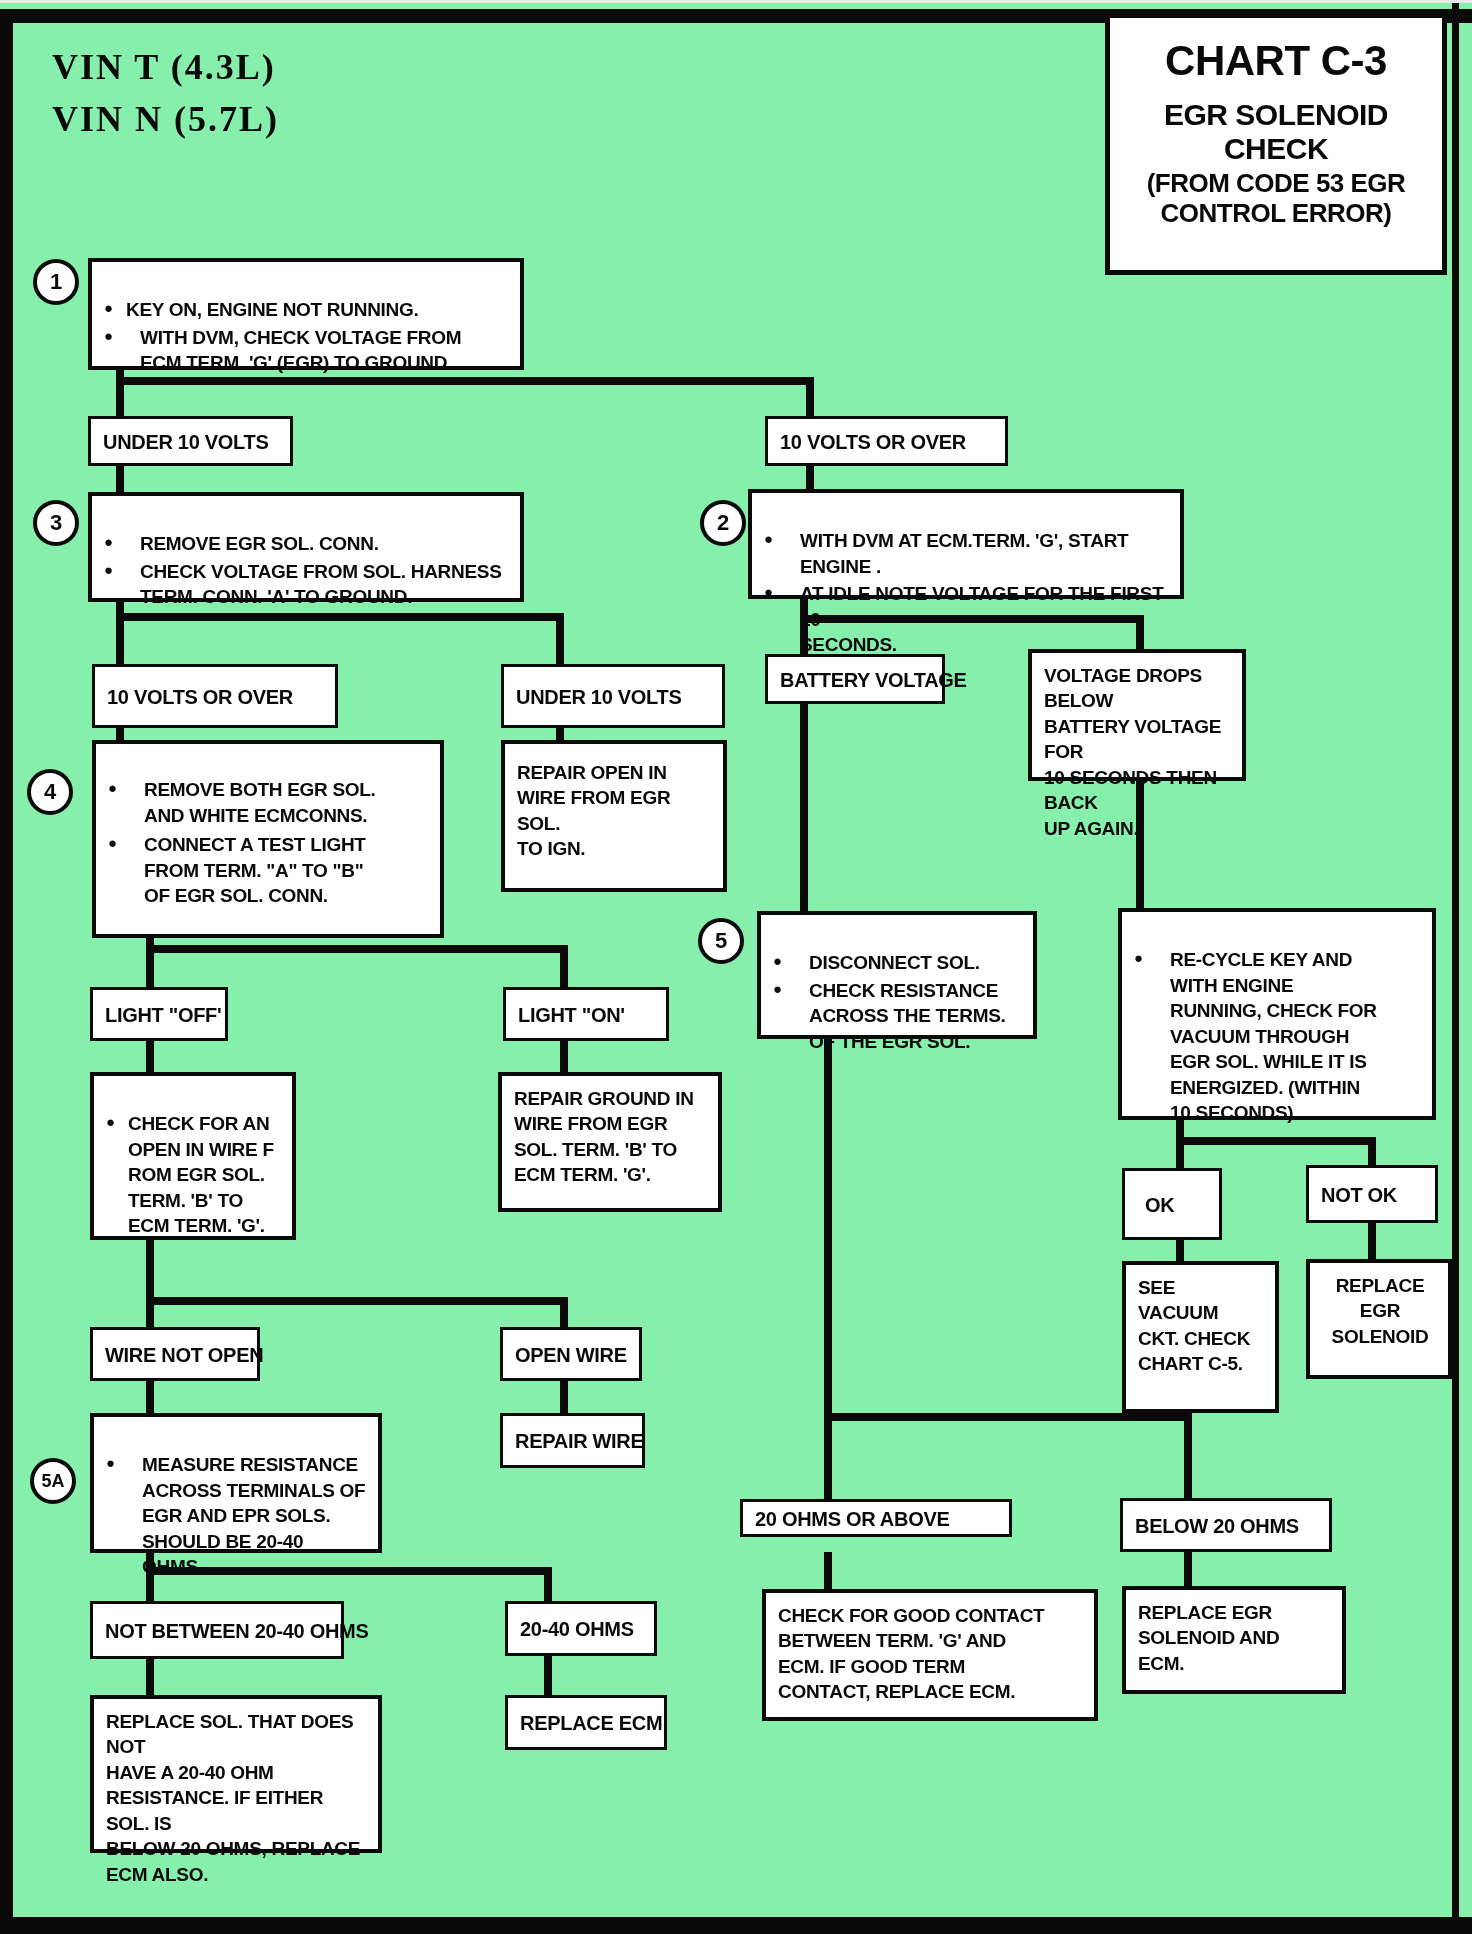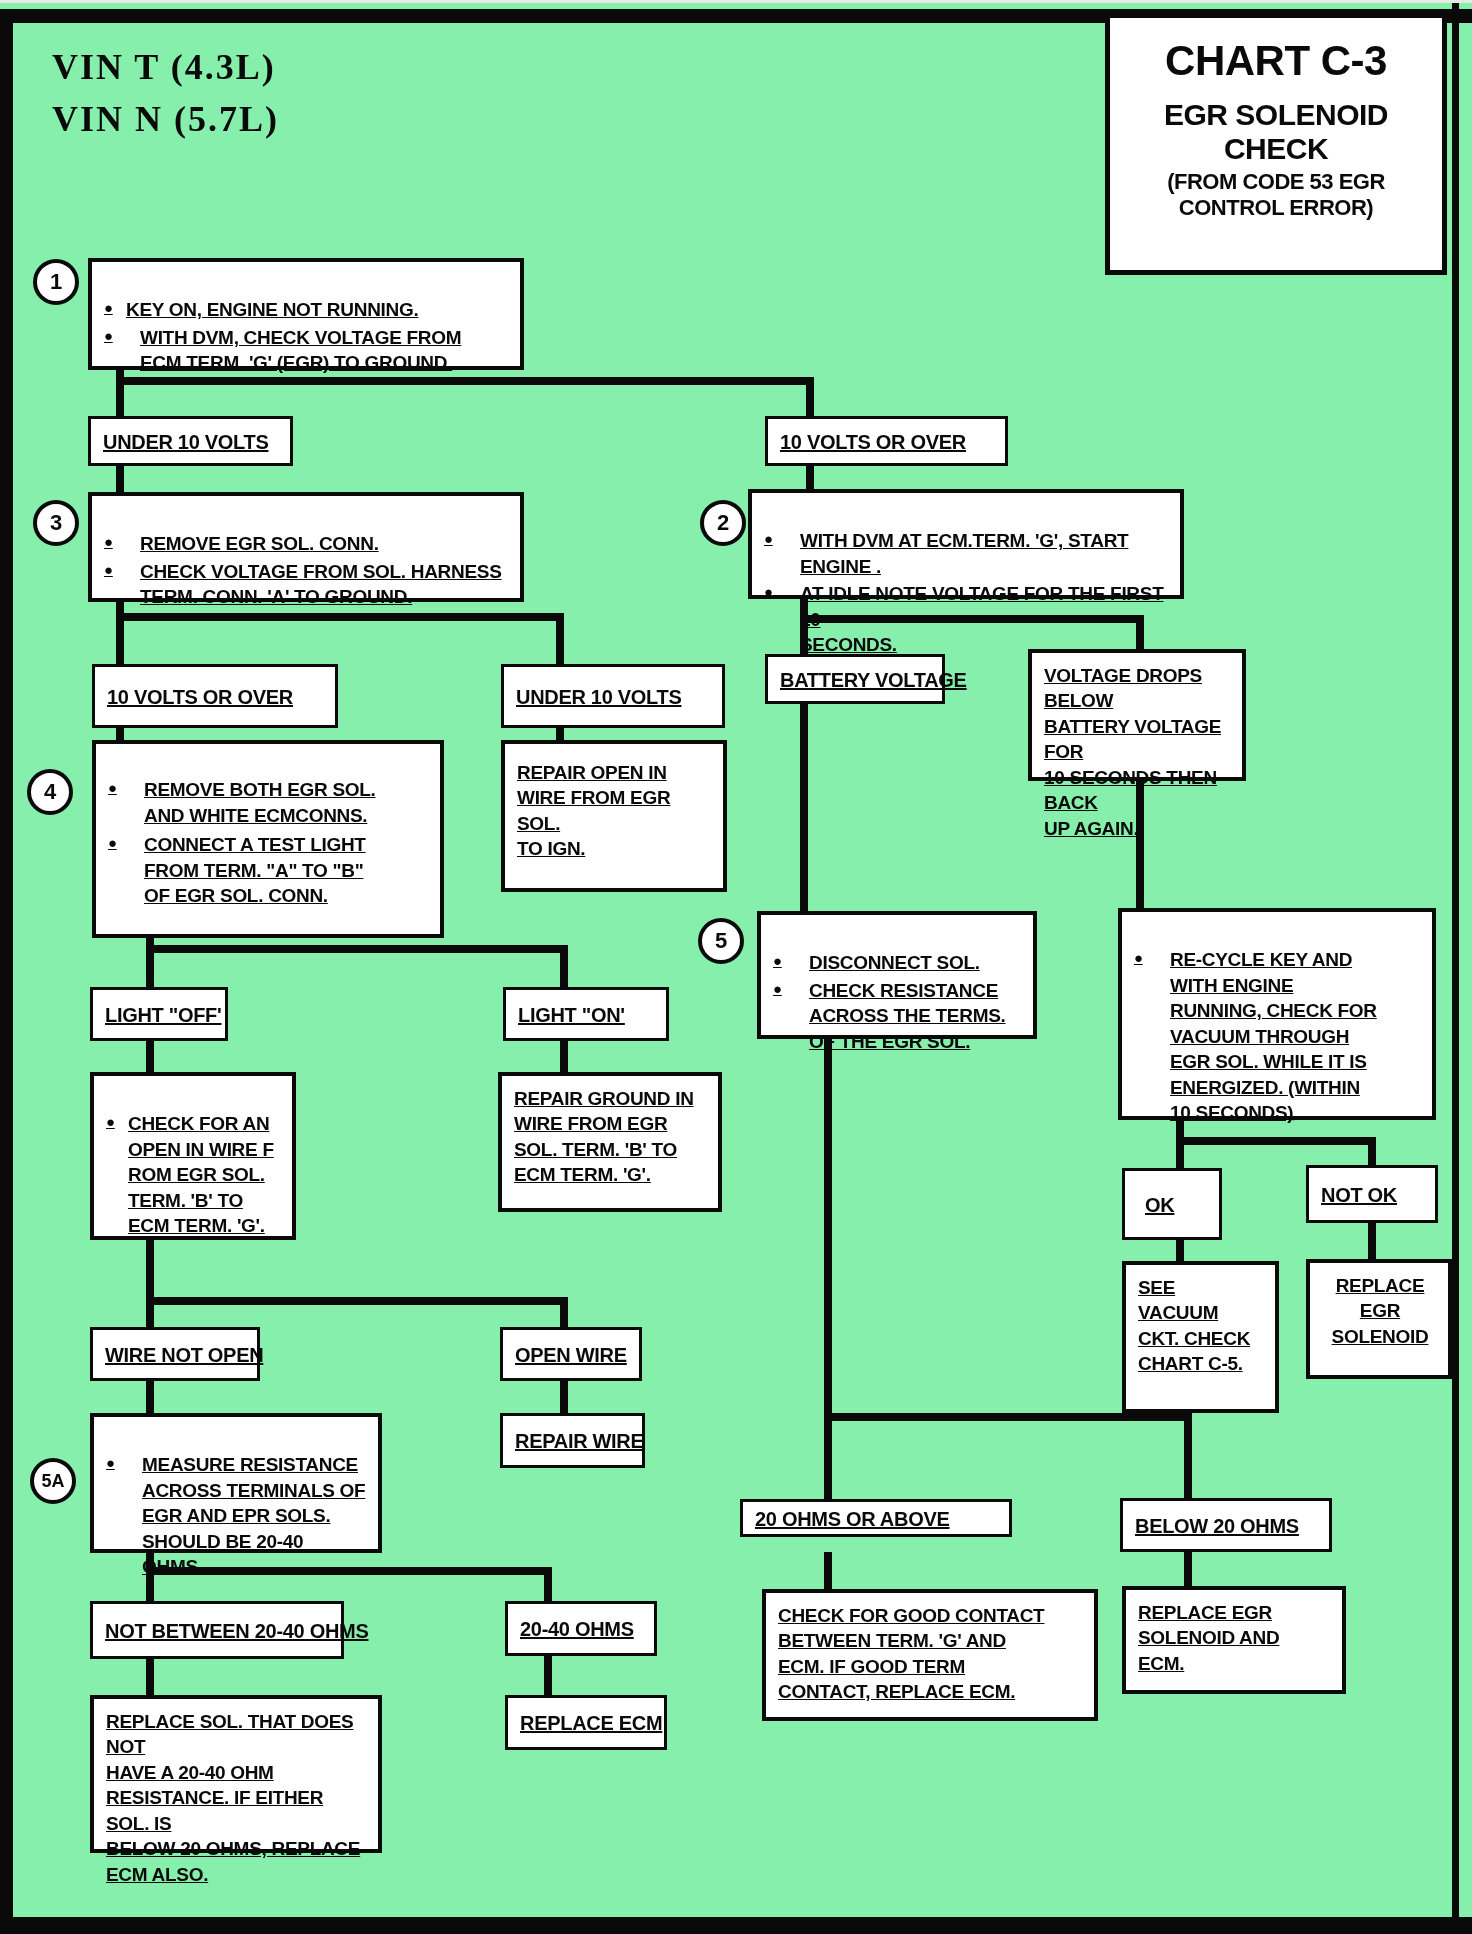--- a/index.html
+++ b/index.html
@@ -7,21 +7,21 @@
     position:relative;width:1472px;height:1934px;background:#86efac;
     font-family:"Liberation Sans",sans-serif;color:#0a0a0a;overflow:hidden;
     margin:3px auto;
   }
   
   .frame{position:absolute;background:#0a0a0a;}
   
   .node{
     position:absolute;border:4px solid #0a0a0a;background:#fff;
     font-weight:bold;font-size:19px;line-height:1.34;letter-spacing:-0.3px;
-    padding:10px 10px 8px 12px;box-sizing:border-box;white-space:pre-line;text-decoration:underline;
+    padding:10px 10px 8px 12px;box-sizing:border-box;white-space:pre-line;
   }
   .label{
     display:flex;align-items:center;font-size:20px;padding:4px 8px 2px 12px;
     border-width:3px;white-space:nowrap;
   }
   .center{justify-content:center;text-align:center;}
   .bullets{display:flex;flex-direction:column;row-gap:2px;}
   .bullet{display:flex;}
   .bullet::before{content:"\25CF";flex:0 0 36px;font-size:15px;padding-top:1px;}
   .bullet.tight::before{flex-basis:22px;}
@@ -41,21 +41,21 @@
     font-size:36px;font-weight:600;letter-spacing:2px;line-height:1.45;white-space:pre-line;
   }
   .titlebox{
     position:absolute;left:1105px;top:10px;width:342px;height:262px;
     border:5px solid #0a0a0a;background:#fff;box-sizing:border-box;
     display:flex;flex-direction:column;align-items:center;text-align:center;
     padding-top:20px;font-weight:bold;letter-spacing:-0.5px;
   }
   .t1{font-size:42px;line-height:1.1;}
   .t2{font-size:30px;line-height:1.12;margin-top:14px;width:290px;}
-  .t3{font-size:22px;line-height:1.15;margin-top:4px;width:300px;}
+  .t3{font-size:26px;line-height:1.15;margin-top:4px;width:300px;}
 </style>
 </head>
 <body>
 
 <div id="canvas">
 
   <div class="frame" style="left:0;top:6px;width:1472px;height:14px;"></div>
   <div class="frame" style="left:0;top:6px;width:13px;height:1928px;"></div>
   <div class="frame" style="left:1452px;top:0;width:7px;height:1914px;"></div>
   <div class="frame" style="left:0;top:1914px;width:1472px;height:20px;"></div>

